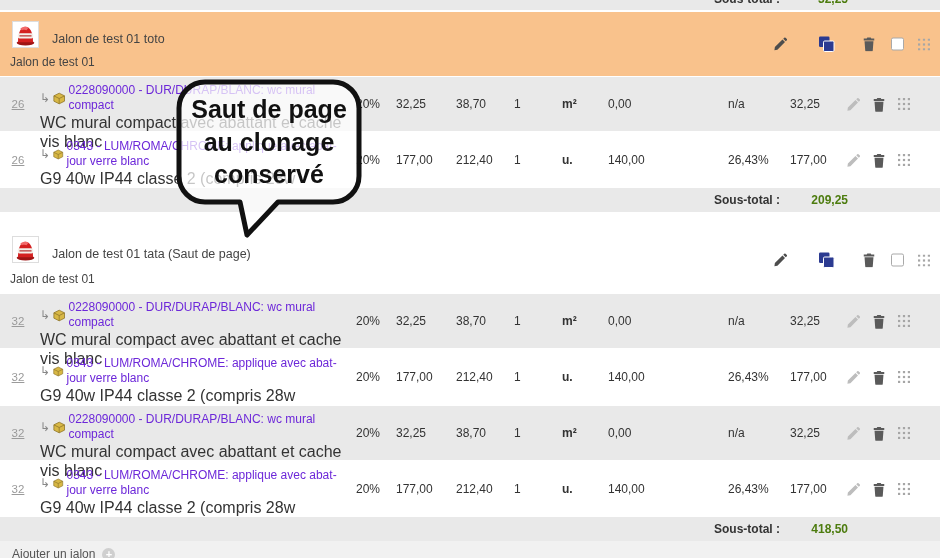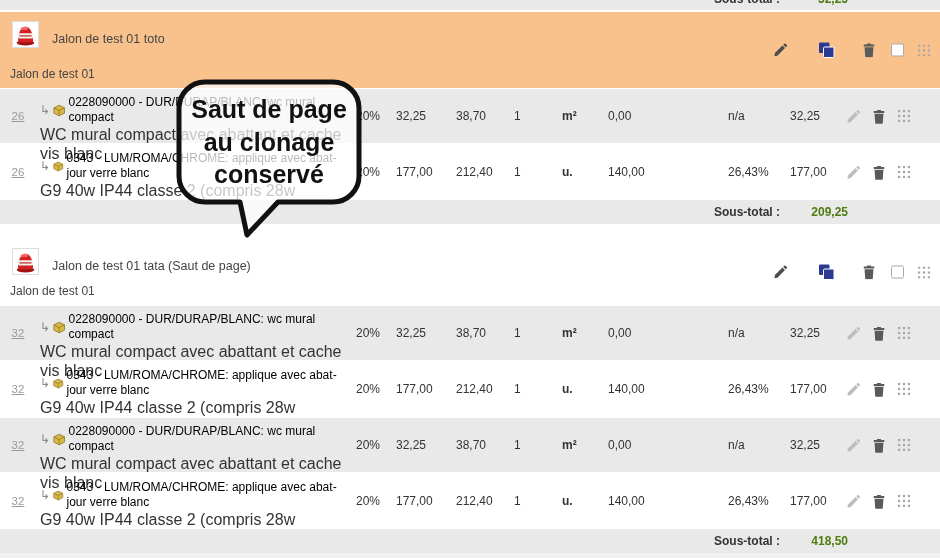--- a/index.html
+++ b/index.html
@@ -16,21 +16,21 @@
   .partial-row .subtotal-grid { margin-top: -13px; }
 
   
   .subtotal-row { height: 24px; background: #e9e9e9; }
   .subtotal-grid { height: 24px; display: grid;
     grid-template-columns: 1fr auto 50px 92px; align-items: center; }
   .subtotal-grid .lab { font-weight: bold; color: #333; font-size: 12px; padding-right: 18px; }
   .subtotal-grid .val { font-weight: bold; color: #4d7c0f; font-size: 12px; text-align: right; }
 
   
-  .jalon-row { position: relative; height: 76px; background: #fff; }
+  .jalon-row { position: relative; height: 64px; background: #fff; }
   .jalon-row.highlight { background: #f9c28c; }
   .jalon-row.tall { height: 66px; margin-top: 15px; }
   .jalon-icon { position: absolute; left: 12px; top: 9px; width: 27px; height: 27px;
     background: #fff; border: 1px solid #ddd; }
   .jalon-title { position: absolute; left: 52px; top: 20px; font-size: 12.5px; color: #444; }
   .jalon-subtitle { position: absolute; left: 10px; bottom: 7px; font-size: 12px; color: #444; }
   .jalon-actions { position: absolute; right: 9px; top: 50%; transform: translateY(-50%);
     display: flex; align-items: center; }
   .act { display: inline-flex; align-items: center; justify-content: center; cursor: pointer; }
   .act.pencil { width: 16px; margin-right: 30px; }
@@ -47,21 +47,21 @@
   .prow.shade { background: #e9e9e9; box-shadow: inset 0 1px #fff, inset 0 -1px #fff; }
   .cell { font-size: 12px; color: #333; }
   .cell.r { text-align: left; }
   .cell.c { text-align: center; }
   .num { text-align: center; color: #9a9a9a; font-size: 11.5px; text-decoration: underline; }
   .desc { height: 56px; display: flex; flex-direction: column;
     justify-content: space-between; padding: 7px 6px 7px 4px; }
   .codeline { display: flex; align-items: center; gap: 3px; color: #8a6d3b;
     font-size: 12px; line-height: 1.25; cursor: pointer; }
   .codeline .arrow { color: #888; font-size: 12px; }
-  .codetext { color: #000000; }
+  .codetext { color: #6d28d9; }
   .descline { font-size: 16px; color: #333; line-height: 1.2; }
   .unit-cell { padding-left: 14px; text-align: left; font-weight: bold; }
 
   .icon-svg { display: block; }
   .pencil-dark path { fill: #4d4d4d; }
   .pencil-light path { fill: #bdbdbd; }
   .trash-fill path { fill: #5a5a5a; }
   .grip-fill rect { fill: #a6a6a6; }
 
   

